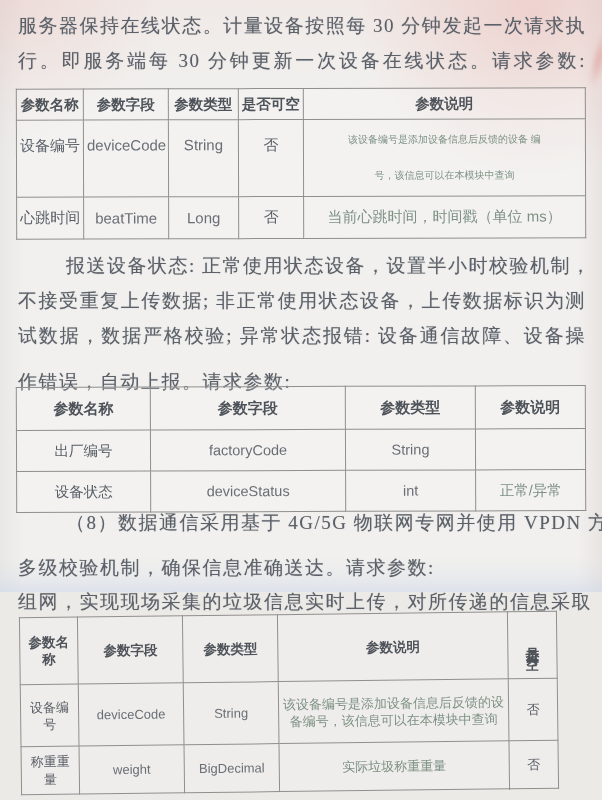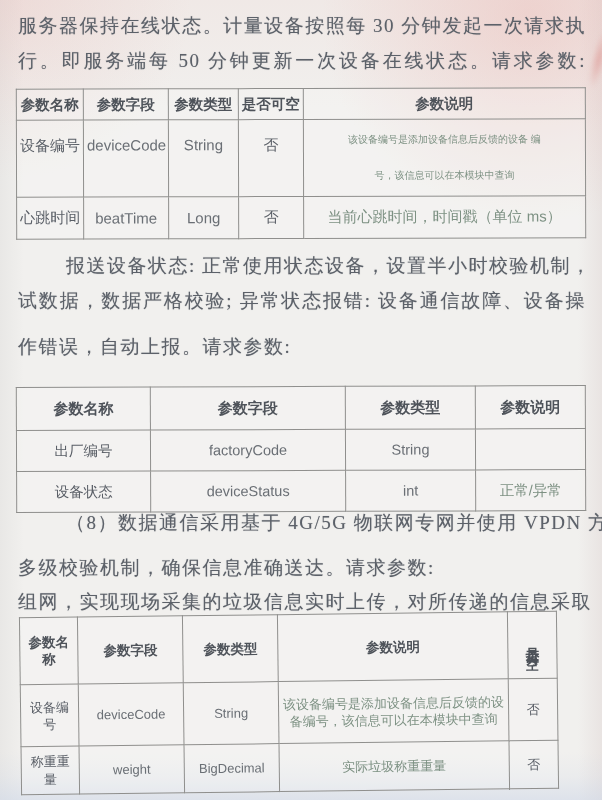--- a/index.html
+++ b/index.html
@@ -2,21 +2,21 @@
 <html style="--paper: #f1f0ee; --ink_body: #5c6169; --ink_table: #595e66; --ink_field: #6a6f75; --green_desc: #7d9183; --border: #8f8f8d; --pink_tint: #e79c96;"><head>
 <meta charset="utf-8">
 <style>
   html,body{margin:0;padding:0;}
   body{
     width:602px;height:800px;overflow:hidden;
     font-family:"Liberation Serif","DejaVu Serif",serif;
     background:#eceae7;
   }
   .page{
-    position:relative;width:602px;height:800px;
+    position:relative;width:602px;height:592px;
     background:
       radial-gradient(circle at 88% 2%, rgba(231,156,150,0.30) 0%, rgba(231,156,150,0) 22%),
       radial-gradient(circle at 2% 0%, rgba(228,170,165,0.22) 0%, rgba(228,170,165,0) 18%),
       linear-gradient(180deg, rgba(235,196,190,0.16) 0%, rgba(235,196,190,0.05) 10%, rgba(0,0,0,0) 16%),
       linear-gradient(0deg, rgba(205,215,232,0.55) 0%, rgba(205,215,232,0.18) 3%, rgba(0,0,0,0) 6%),
       linear-gradient(90deg, rgba(120,120,120,0.07) 0%, rgba(0,0,0,0) 4%, rgba(0,0,0,0) 96%, rgba(160,120,120,0.10) 100%),
       var(--paper,#f1f0ee);
   }
   .pink-streak{
     position:absolute;right:-4px;top:28px;width:14px;height:62px;
@@ -62,21 +62,21 @@
   .t3 .r2{height:48px;}
 </style>
 </head>
 <body>
 
 <div class="page">
   <div class="pink-streak"></div>
 
   <div class="para" style="top:8px;">
     <div class="tline">服务器保持在线状态。计量设备按照每 30 分钟发起一次请求执</div>
-    <div class="tline">行。即服务端每 50 分钟更新一次设备在线状态。请求参数:</div>
+    <div class="tline">行。即服务端每 30 分钟更新一次设备在线状态。请求参数:</div>
   </div>
 
   <table class="t1">
     <colgroup>
         <col style="width:67px">
         <col style="width:85px">
         <col style="width:70px">
         <col style="width:65px">
         <col>
       </colgroup>
@@ -103,20 +103,21 @@
       <td class="field">beatTime</td>
       <td class="field">Long</td>
       <td>否</td>
       <td class="green">当前心跳时间，时间戳（单位 ms）</td>
     </tr>
   </tbody>
     </table>
 
   <div class="para" style="top:248px;">
     <div class="tline indent">报送设备状态: 正常使用状态设备，设置半小时校验机制，</div>
+    <div class="tline">不接受重复上传数据; 非正常使用状态设备，上传数据标识为测</div>
     <div class="tline">试数据，数据严格校验; 异常状态报错: 设备通信故障、设备操</div>
     <div class="tline last">作错误，自动上报。请求参数:</div>
   </div>
 
   <table class="t2">
     <colgroup>
         <col style="width:134px">
         <col style="width:195px">
         <col style="width:130px">
         <col>

